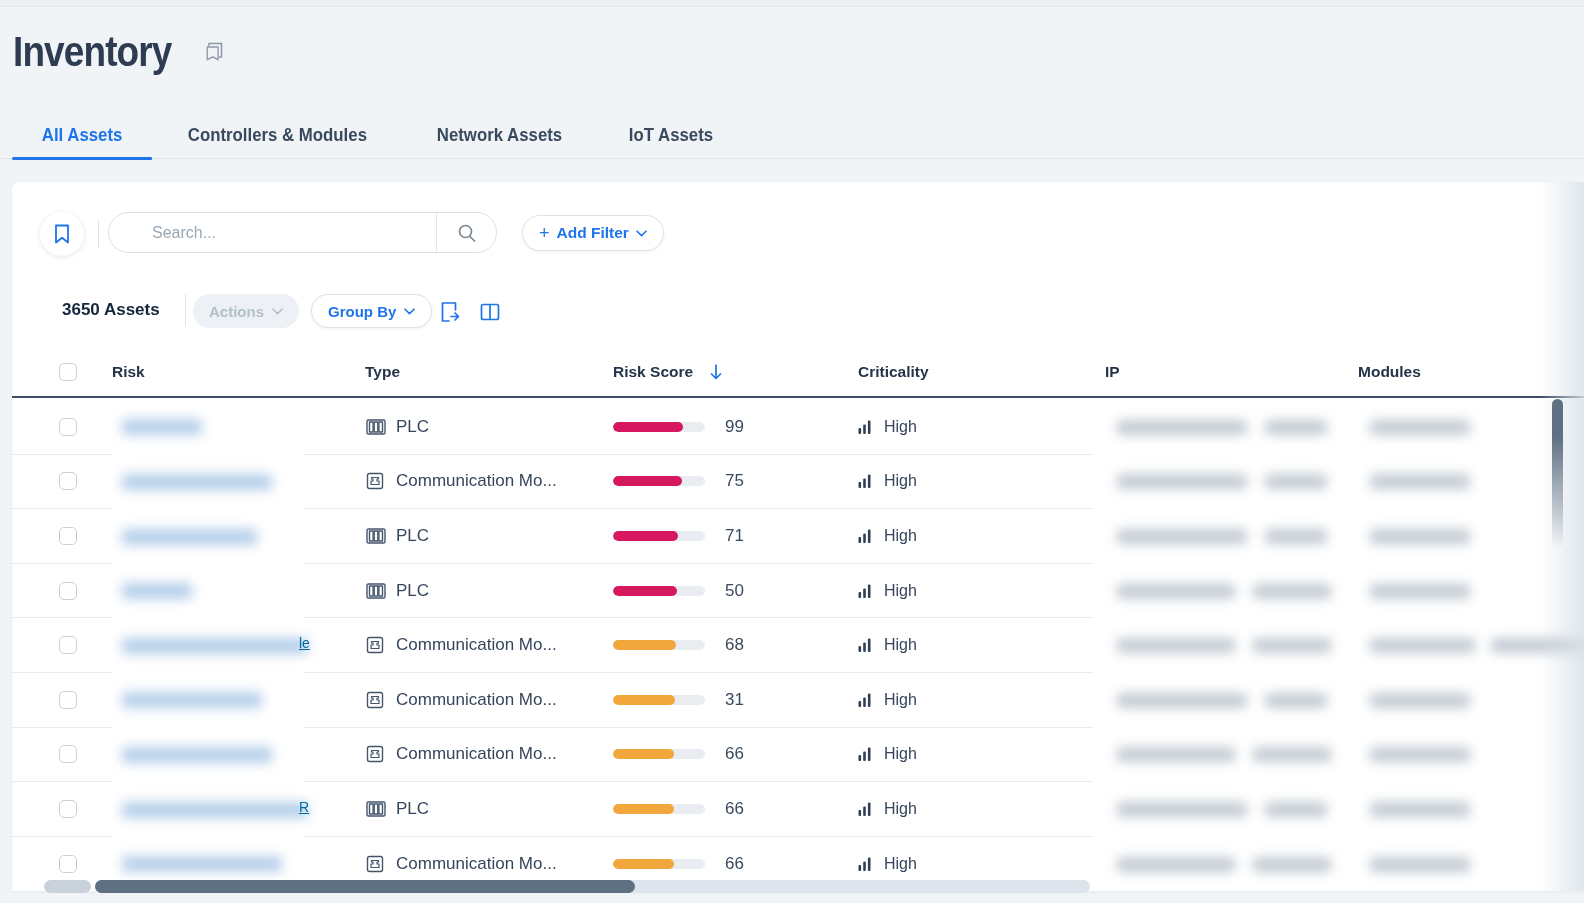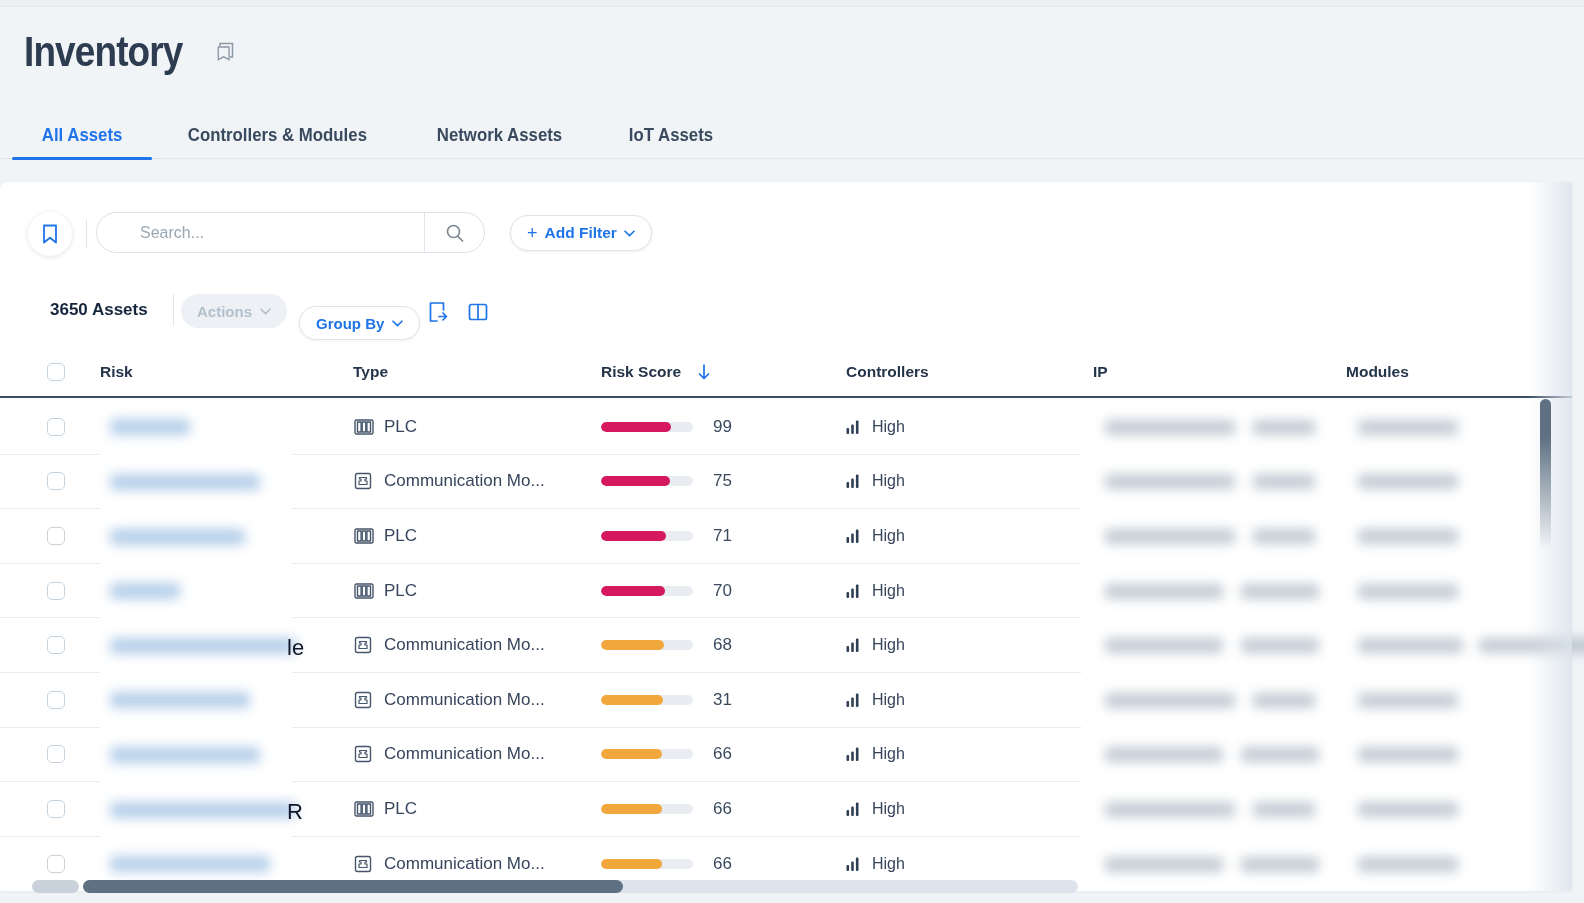--- a/index.html
+++ b/index.html
@@ -5,36 +5,36 @@
   * { margin:0; padding:0; box-sizing:border-box; }
   html,body { width:1584px; height:903px; overflow:hidden; }
   body {
     font-family:"Liberation Sans","DejaVu Sans",sans-serif;
     background:#f1f4f7; color:#33435a; position:relative;
   }
   .top-strip { position:absolute; left:0; top:0; width:1584px; height:7px;
     background:#edf0f3; border-bottom:1px solid #e4e8ec; }
 
   
-  .page-title-wrap { position:absolute; left:24px; top:28px; display:flex; align-items:center; gap:20px; }
+  .page-title-wrap { position:absolute; left:13px; top:28px; display:flex; align-items:center; gap:20px; }
   .page-title { font-size:42px; font-weight:600; color:#2e3c52; letter-spacing:-1px;
     transform:scaleX(.88); transform-origin:left center; }
   .title-icon { color:#8d98a5; margin-left:-8px; }
 
   
   .tabs { position:absolute; left:0; top:112px; width:1584px; height:47px;
     border-bottom:1px solid #e1e6eb; display:flex; padding-left:12px; }
   .tab { padding:0 31px; display:flex; align-items:center; font-size:17.5px; font-weight:700;
     color:#3a4a5e; position:relative; cursor:pointer; transform:scaleX(.96); transform-origin:left center;}
   .tab.active { color:#1e74e8; }
   .tab.active::after { content:""; position:absolute; left:0; right:0; bottom:-2px; height:3px;
     background:#1e74e8; border-radius:2px; }
 
   
-  .card { position:absolute; left:0; top:182px; width:1572px; height:709px;
+  .card { position:absolute; left:12px; top:182px; width:1572px; height:709px;
     background:#fff; border-radius:8px 0 0 0; box-shadow:0 1px 3px rgba(40,60,90,.06); }
 
   
   .bookmark-btn { position:absolute; left:28px; top:30px; width:44px; height:44px; border-radius:50%;
     background:#fff; box-shadow:0 1px 5px rgba(40,60,90,.14); display:flex; align-items:center; justify-content:center; cursor:pointer; }
   .toolbar-divider { position:absolute; left:86px; top:38px; width:1px; height:28px; background:#dfe5ea; }
   .search-box { position:absolute; left:96px; top:30px; width:389px; height:41px;
     border:1px solid #d9e0e7; border-radius:21px; background:#fff; display:flex; overflow:hidden; }
   .search-input { flex:1; border:none; outline:none; font-size:16px; padding-left:43px; color:#33435a;
     font-family:inherit; background:transparent; }
@@ -45,21 +45,21 @@
     border:1px solid #dde3e9; border-radius:18px; background:#fff; box-shadow:0 1px 3px rgba(40,60,90,.08);
     display:flex; align-items:center; gap:7px; color:#1e74e8; font-size:15.5px; font-weight:600; cursor:pointer; }
 
   
   .count-label { position:absolute; left:50px; top:118px; font-size:17px; font-weight:700; color:#14253c; }
   .count-divider { position:absolute; left:173px; top:112px; width:1px; height:32px; background:#dfe5ea; }
   .pill { height:34px; border-radius:17px; display:flex; align-items:center; gap:8px;
     font-size:15px; font-weight:600; padding:0 16px; cursor:pointer; }
   .actions-btn { position:absolute; left:181px; top:112px; background:#edf1f5; color:#b3bfca; border:none; }
   .groupby-btn { position:absolute; left:299px; top:112px; background:#fff; color:#1e74e8;
-    border:1px solid #dde3e9; box-shadow:0 1px 3px rgba(40,60,90,.08);margin-top:12px; }
+    border:1px solid #dde3e9; box-shadow:0 1px 3px rgba(40,60,90,.08); }
   .icon-btn { position:absolute; top:116px; width:28px; height:28px; display:flex;
     align-items:center; justify-content:center; cursor:pointer; color:#1e74e8; }
   .export-btn { left:424px; } .columns-btn { left:464px; }
 
   
   .thead { position:absolute; left:0; top:166px; width:1572px; height:50px;
     border-bottom:2px solid #3d4e63; font-size:15.5px; font-weight:700; color:#24344a; }
   .thead .col, .thead .cb { position:absolute; top:50%; transform:translateY(-50%); }
   .rows { position:absolute; left:0; top:218px; width:1376px; height:478px; overflow:hidden; }
   .row { position:relative; width:100%; height:54.6px; border-bottom:1px solid #e6ebf0; }
@@ -72,21 +72,21 @@
   .crit-label { font-size:16px; color:#36455c; }
 
   
   .name-overlay { position:absolute; left:100px; top:218px; width:192px; height:478px;
     background:#fff; z-index:3; }
   .right-overlay { position:absolute; left:1081px; top:218px; width:491px; height:478px;
     background:#fff; z-index:3; }
   .blob { position:absolute; border-radius:4px; filter:blur(6px); }
   .name-blob { height:16px; background:#9dbfe2; opacity:.75; }
   .gray-blob { height:15px; background:#9aa8b6; opacity:.6; }
-  .name-suffix { position:absolute; font-size:22px; color:#0f172a; white-space:nowrap; }
+  .name-suffix { position:absolute; font-size:14px; color:#0369a1; text-decoration:underline; white-space:nowrap; }
   .name-underline { position:absolute; height:2px; background:#1e6fe0; }
 
   
   .hscroll-paddle { position:absolute; left:32px; top:698px; width:47px; height:13px;
     background:#c9d2da; border-radius:7px; z-index:5; }
   .hscroll-track { position:absolute; left:83px; top:698px; width:995px; height:13px;
     background:#dde4eb; border-radius:7px; z-index:5; }
   .hscroll-thumb { position:absolute; left:0; top:0; width:540px; height:13px;
     background:#5e7082; border-radius:7px; cursor:grab; }
   .vscroll-thumb { position:absolute; left:1540px; top:217px; width:11px; height:150px;
@@ -201,21 +201,21 @@
   <div class="thead">
     <div class="cb checkbox" style="left:47px"></div>
     <div class="col" style="left:100px">Risk</div>
     <div class="col" style="left:353px">Type</div>
     <div class="col" style="left:601px">Risk Score</div>
     <div class="col" style="left:697px;color:#1e74e8;font-weight:400">
       <svg width="14" height="16" viewBox="0 0 14 16" fill="none" stroke="#1e74e8" stroke-width="1.7" stroke-linecap="round" stroke-linejoin="round">
         <path d="M7 1 V14 M2.5 10 L7 14.5 L11.5 10"></path>
       </svg>
     </div>
-    <div class="col" style="left:846px">Controllers</div>
+    <div class="col" style="left:846px">Criticality</div>
     <div class="col" style="left:1093px">IP</div>
     <div class="col" style="left:1346px">Modules</div>
   </div>
 
   <div class="rows" id="rows">
       <div class="row">
         <div class="cell checkbox" style="left:47px"></div>
         <span class="cell" style="left:353px">
           <svg width="22" height="20" viewBox="0 0 22 20" fill="none" stroke="#45566b" stroke-width="1.4" stroke-linejoin="round">
             <rect x="2" y="3" width="18" height="14" rx="1.5"></rect>
@@ -300,21 +300,21 @@
             <rect x="13.9" y="5" width="3.6" height="10"></rect>
             <line x1="6.3" y1="7" x2="6.3" y2="7.01"></line>
             <line x1="11" y1="7" x2="11" y2="7.01"></line>
             <line x1="15.7" y1="7" x2="15.7" y2="7.01"></line>
           </svg>
         </span>
         <span class="cell type-label" style="left:384px">PLC</span>
         <div class="cell risk-track" style="left:601px">
           <div class="risk-fill" style="width:64px;background:#d6195f"></div>
         </div>
-        <span class="cell risk-value" style="left:713px">70</span>
+        <span class="cell risk-value" style="left:713px">50</span>
         <span class="cell" style="left:846px">
           <svg width="15" height="16" viewBox="0 0 15 16" fill="#2f4054">
             <rect x="0.5" y="9" width="2.6" height="6" rx="1"></rect>
             <rect x="5.2" y="5.5" width="2.6" height="9.5" rx="1"></rect>
             <rect x="9.9" y="1.5" width="2.6" height="13.5" rx="1"></rect>
           </svg>
         </span>
         <span class="cell crit-label" style="left:872px">High</span>
       </div>
       <div class="row">

